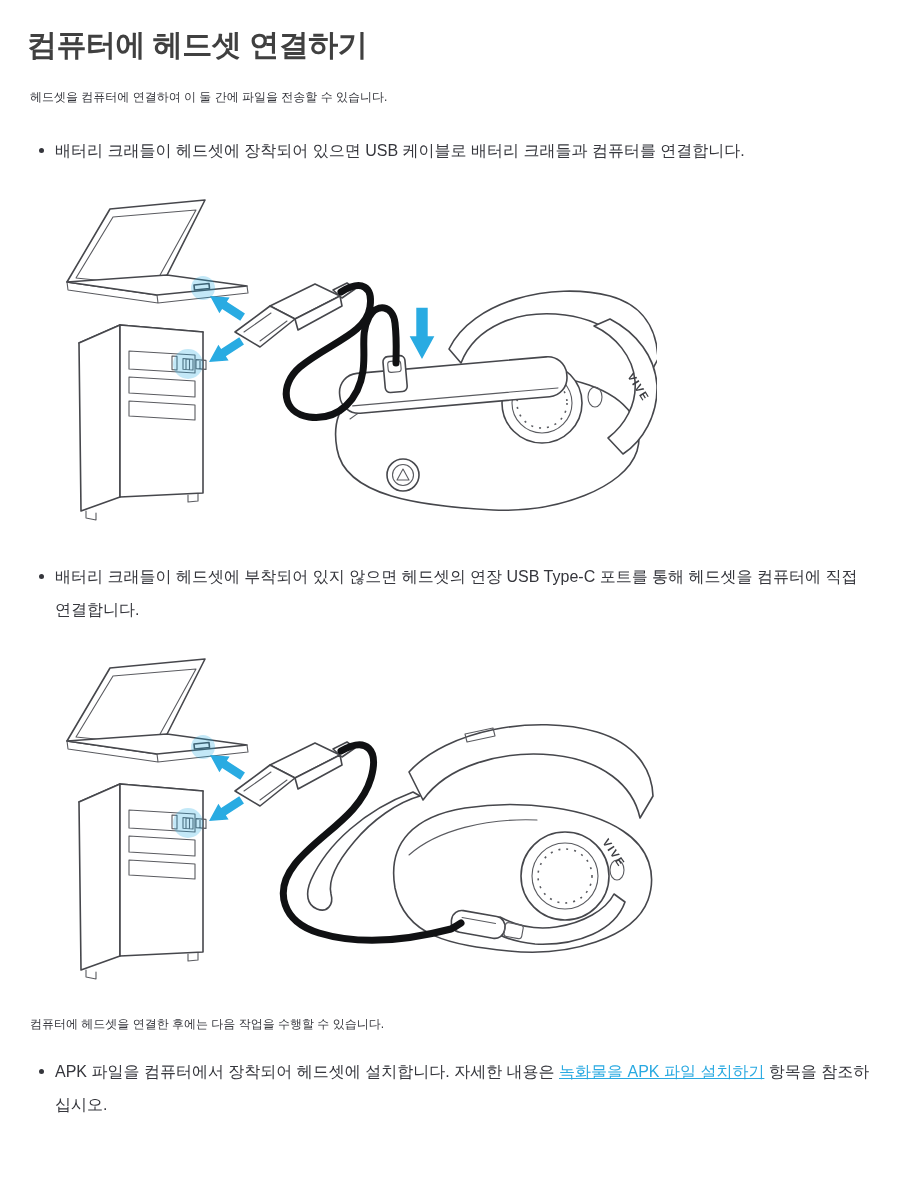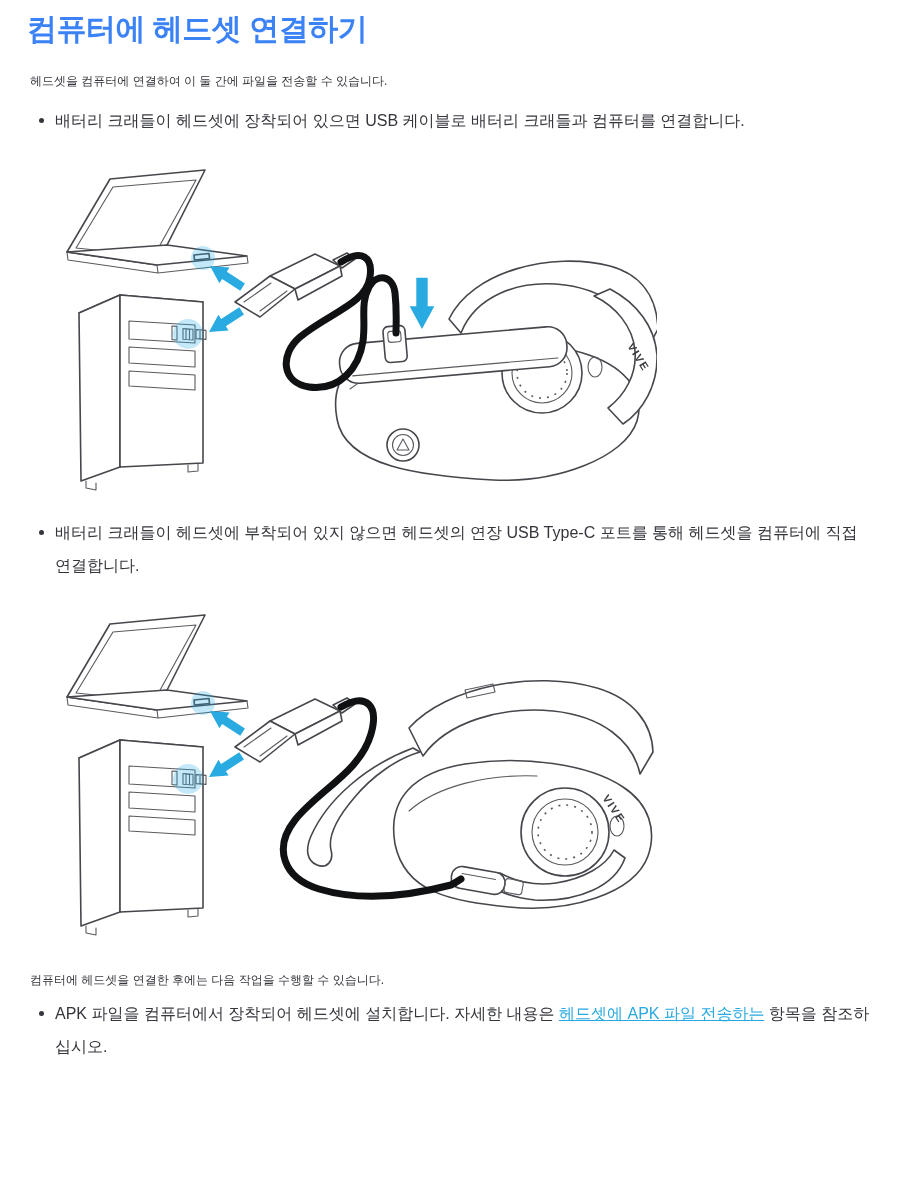--- a/index.html
+++ b/index.html
@@ -13,40 +13,40 @@
     overflow: hidden;
     font-family: "Liberation Sans", "DejaVu Sans", sans-serif;
     color: #35363C;
   }
   .doc {
     box-sizing: border-box;
     width: 907px;
     padding: 0 32px 0 30px;
   }
   h1.page-title {
-    margin: 10px 0 0 -3px;
+    margin: 26px 0 0 -3px;
     font-size: 30px;
     line-height: 38px;
     font-weight: 700;
     letter-spacing: -0.5px;
-    color: #3b82f6;
+    color: #404040;
   }
   p.body-text {
     margin: 20px 0 0 0;
     font-size: 12px;
     line-height: 26px;
   }
   ul.doc-list {
     list-style: none;
     margin: 0;
     padding: 0;
   }
   ul.doc-list > li {
     position: relative;
-    margin: 10px 0 0 0;
+    margin: 24px 0 0 0;
     padding-left: 25px;
     font-size: 16px;
     line-height: 33px;
     word-break: normal;
   }
   ul.doc-list > li::before {
     content: "";
     position: absolute;
     left: 9px;
     top: 14px;
@@ -221,18 +221,18 @@
     </li>
 
   </ul>
 
   <p class="body-text" style="margin-top:26px;">컴퓨터에 헤드셋을 연결한 후에는 다음 작업을 수행할 수 있습니다.</p>
 
   <ul class="doc-list" style="margin-top:-6px;">
 
 
     <li>
-      <span>APK 파일을 컴퓨터에서 장착되어 헤드셋에 설치합니다. 자세한 내용은 </span><a class="doc-link" href="#">헤드셋에 APK 파일 전송하는</a><span> 항목을 참조하십시오.</span>
+      <span>APK 파일을 컴퓨터에서 장착되어 헤드셋에 설치합니다. 자세한 내용은 </span><a class="doc-link" href="#">녹화물을 APK 파일 설치하기</a><span> 항목을 참조하십시오.</span>
     </li>
 
   </ul>
 
 </main>
 
 </body></html>

